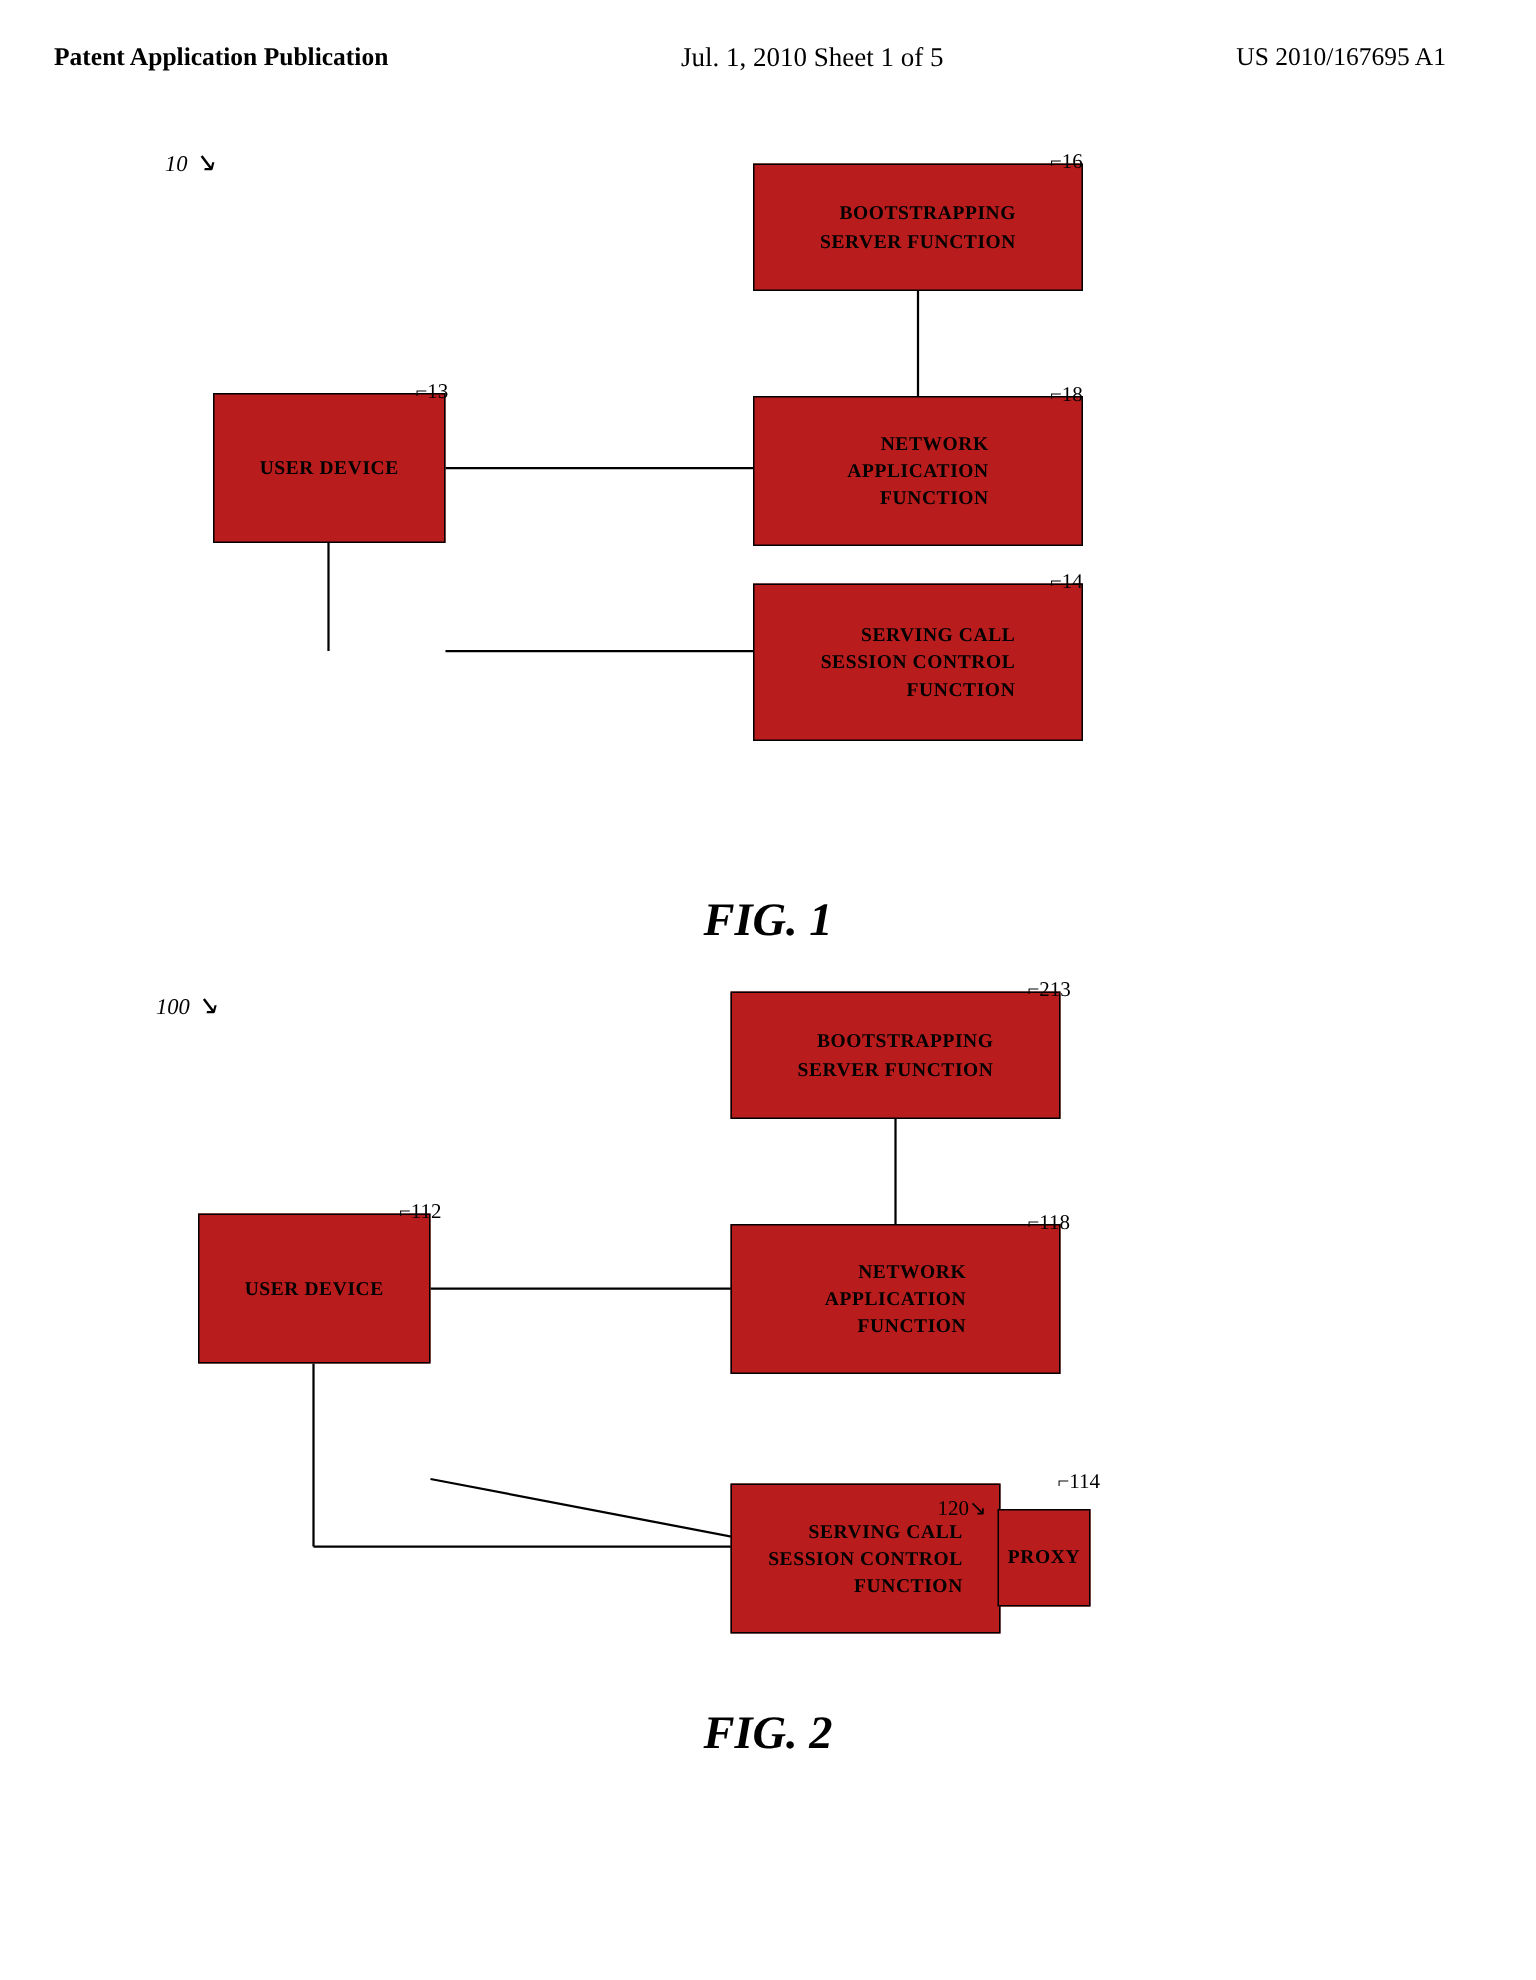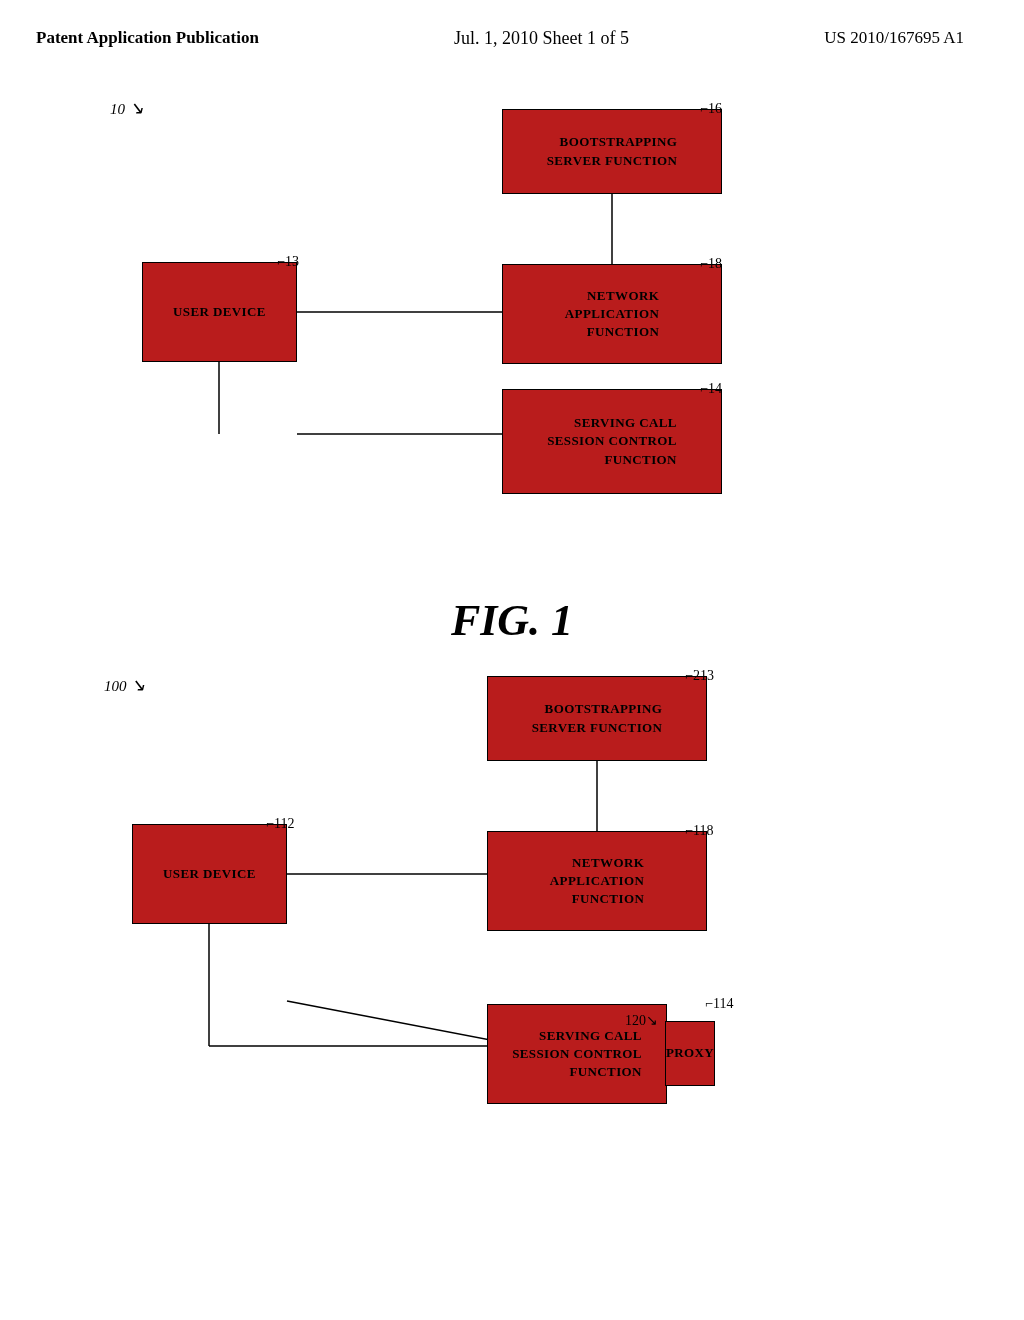--- a/index.html
+++ b/index.html
@@ -50,21 +50,21 @@
     
     .fig2-container {
       position: relative;
       width: 860px;
       height: 490px;
       margin: 10px auto 0 auto;
     }
 
     .fig-label {
       text-align: center;
-      font-size: 44px;
+      font-size: 31px;
       font-style: italic;
       font-weight: bold;
       margin-top: 6px;
     }
 
     
     .box {
       position: absolute;
       border: 1.5px solid #000;
       display: flex;
@@ -220,27 +220,28 @@
     <div class="ref-label" style="left:184px; top:160px;">
       ⌐<span>112</span>
     </div>
 
     <div class="box" style="left:405px; top:348px; width:180px; height:100px;">
       <span style="white-space:pre-line;">SERVING CALL
 SESSION CONTROL
 FUNCTION</span>
     </div>
 
-    <div class="box" style="left:583px; top:365px; width:50px; height:65px;">
+    <div class="box" style="left:583px; top:365px; width:62px; height:65px;">
       <span style="white-space:pre-line;">PROXY</span>
     </div>
 
     <div class="ref-label" style="left:623px; top:340px;">
       ⌐<span>114</span>
     </div>
 
     <div class="ref-label" style="left:543px; top:356px;">
       <span>120</span>↘
     </div>
 
   </div>
 
+  <div class="fig-label">FIG. 2</div>
 </div>
 
 </body></html>

